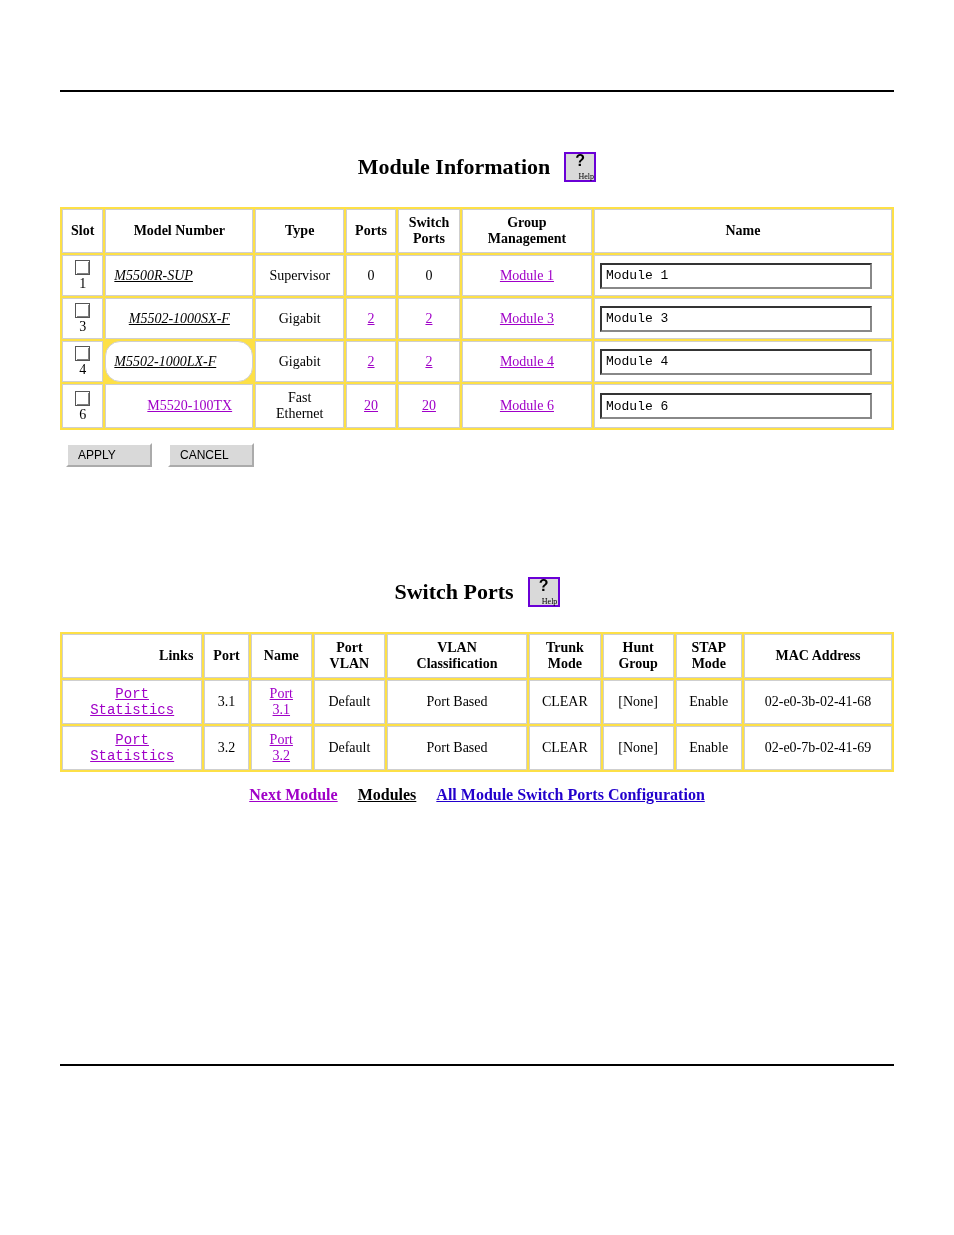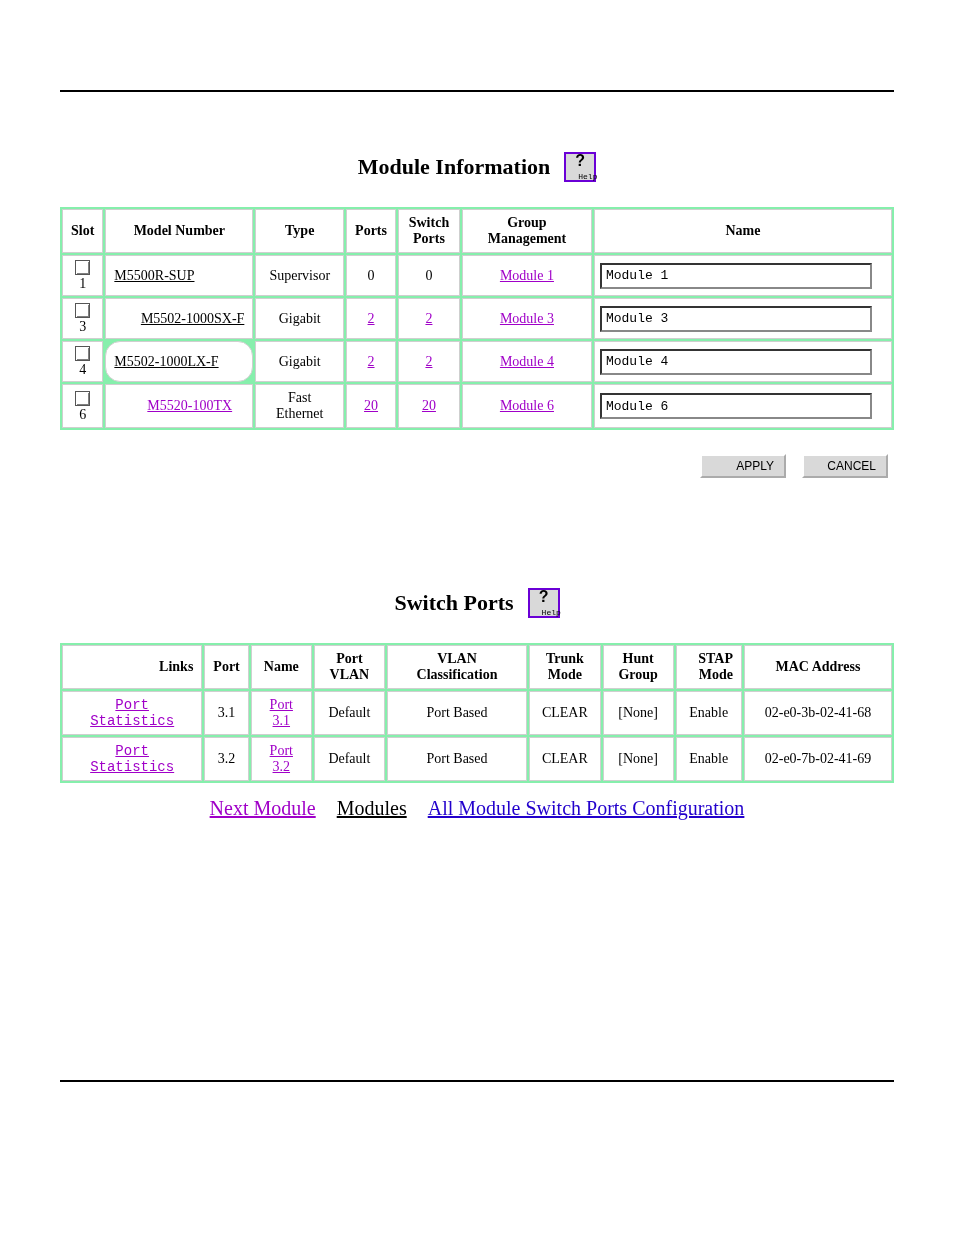--- a/index.html
+++ b/index.html
@@ -52,31 +52,31 @@
     text-align: center;
     font-family: Arial, sans-serif;
     font-size: 16px;
     font-weight: bold;
     color: #000000;
   }
   .help-badge .h {
     position: absolute;
     left: 12px; right: 0; bottom: -1px;
     text-align: center;
-    font-family: Liberation Mono, monospace;
+    font-family: Liberation Serif, serif;
     font-size: 8px;
     color: #000000;
   }
 
   
   table.grid {
     border-collapse: separate;
     border-spacing: 2px;
     margin: 13px auto;
-    background: #86efac;
+    background: #fde047;
   }
   table.grid th, table.grid td {
     background: #ffffff;
     padding: 5px 8px;
     font-size: 14px;
     text-align: center;
     vertical-align: middle;
     border: 1px solid #cfcfcf;
   }
   table.grid th {
@@ -88,20 +88,21 @@
     cursor: pointer;
   }
   .link-blue {
     color: #2200cc;
     text-decoration: underline;
     cursor: pointer;
   }
   .ulink {
     color: #000000;
     text-decoration: underline;
+    font-style: italic;
   }
   .mono-link {
     color: #a000c8;
     text-decoration: underline;
     font-family: "Courier New", Courier, monospace;
     cursor: pointer;
   }
   .slot-cell {
     padding: 2px 10px 4px 10px !important;
     line-height: 1;
@@ -130,22 +131,22 @@
     padding: 1px 4px;
     border: 2px inset #888888;
     background: #ffffff;
   }
   .name-cell {
     text-align: left !important;
     padding-left: 5px !important;
     padding-right: 5px !important;
   }
   .btn-row {
-    text-align: right;
-    margin-top: 24px;
+    text-align: left;
+    margin-top: 13px;
   }
   .btn {
     display: inline-block;
     min-width: 62px;
     padding: 3px 10px;
     font-family: Arial, sans-serif;
     font-size: 12px;
     background: #d9d9d9;
     border: 2px outset #ffffff;
     cursor: pointer;
@@ -153,22 +154,22 @@
   }
   .sub-title {
     text-align: center;
     font-weight: bold;
     font-size: 15px;
     margin: 22px 0 14px 0;
   }
   .nav-row {
     text-align: center;
     margin-top: 14px;
-    font-size: 20px;
-    font-weight: normal;
+    font-size: 16px;
+    font-weight: bold;
   }
   .nav-row .link, .nav-row .link-blue {
     margin: 0 8px;
   }
   .nav-row .modules {
     color: #000000;
     text-decoration: underline;
     margin: 0 8px;
   }
   .spacer {
@@ -212,21 +213,21 @@
           <td><span class="" style="text-decoration: none;">0</span></td>
           <td><span class="" style="text-decoration: none;">0</span></td>
           <td><span class="link">Module 1</span></td>
           <td class="name-cell"><input type="text" class="name-input" value="Module 1" style=""></td>
         </tr>
         <tr>
           <td class="slot-cell">
             <span class="slot-check"></span>
             <span class="slot-num">3</span>
           </td>
-          <td style="text-align: right;"><span class="ulink">M5502-1000SX-F</span></td>
+          <td style="text-align: center;"><span class="ulink">M5502-1000SX-F</span></td>
           <td>Gigabit</td>
           <td><span class="link">2</span></td>
           <td><span class="link">2</span></td>
           <td><span class="link">Module 3</span></td>
           <td class="name-cell"><input type="text" class="name-input" value="Module 3" style=""></td>
         </tr>
         <tr>
           <td class="slot-cell">
             <span class="slot-check"></span>
             <span class="slot-num">4</span>
@@ -272,21 +273,21 @@
   <table class="grid">
     <thead>
       <tr>
         <th style="min-width:100px;text-align:right;">Links</th>
         <th>Port</th>
         <th>Name</th>
         <th style="max-width:55px;">Port VLAN</th>
         <th style="min-width:110px;">VLAN Classification</th>
         <th style="max-width:55px;">Trunk Mode</th>
         <th style="max-width:55px;">Hunt Group</th>
-        <th style="max-width:50px;text-align:right;">STAP Mode</th>
+        <th style="max-width:50px;">STAP Mode</th>
         <th style="min-width:130px;">MAC Address</th>
       </tr>
     </thead>
     <tbody id="sp-body">
         <tr>
           <td><span class="mono-link">Port Statistics</span></td>
           <td>3.1</td>
           <td><span class="link">Port 3.1</span></td>
           <td>Default</td>
           <td>Port Based</td>

